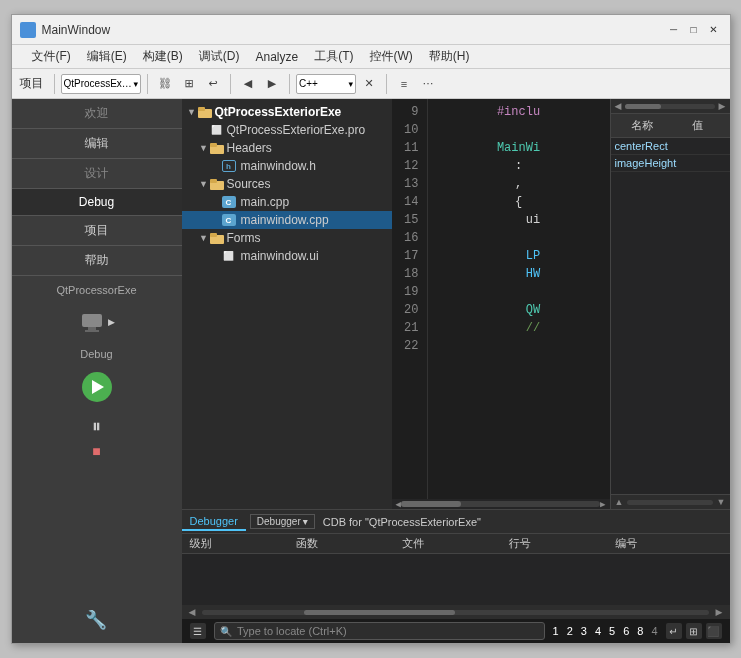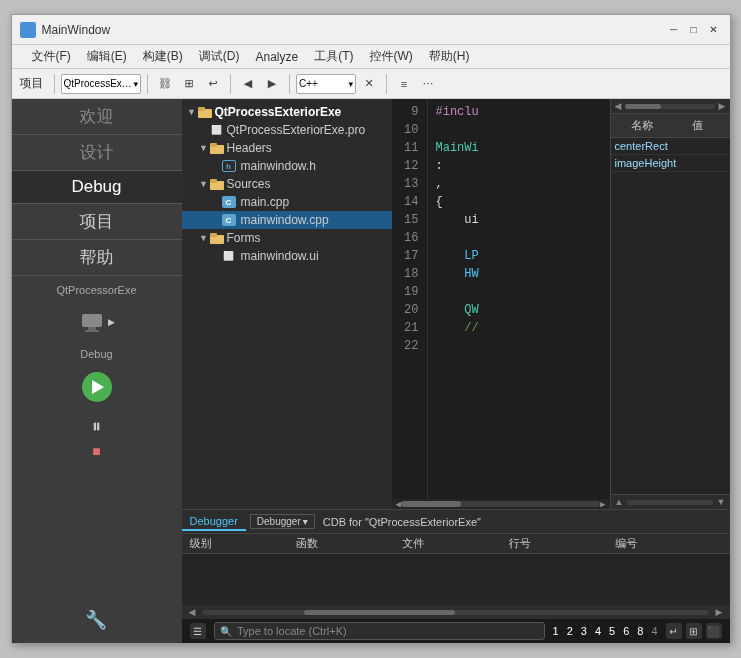--- a/index.html
+++ b/index.html
@@ -124,21 +124,21 @@
     .left-sidebar {
       width: 170px;
       background: #3c3c3c;
       display: flex;
       flex-direction: column;
       flex-shrink: 0;
     }
     .sidebar-tab {
       padding: 6px 16px;
       color: #ccc;
-      font-size: 17px;
+      font-size: 12px;
       cursor: pointer;
       text-align: center;
       border-bottom: 1px solid #555;
     }
     .sidebar-tab.active {
       background: #2d2d2d;
       color: #fff;
     }
     .sidebar-tab.dim {
       color: #888;
@@ -275,21 +275,21 @@
       border-right: 1px solid #333;
       min-width: 36px;
       user-select: none;
     }
     .code-content {
       padding: 4px 8px;
       line-height: 18px;
       overflow: hidden;
       flex: 1;
     }
-    .code-line { white-space: nowrap; }
+    .code-line { white-space: nowrap; text-align: center; }
     .kw-cyan { color: #4ec9b0; }
     .kw-green { color: #6a9955; }
     .kw-pink { color: #c586c0; }
     .kw-white { color: #d4d4d4; }
     .code-scrollbar {
       height: 10px;
       background: #252526;
       display: flex;
       align-items: center;
       padding: 0 4px;
@@ -506,20 +506,23 @@
     <div class="toolbar-btn">≡</div>
     <div class="toolbar-btn">⋯</div>
   </div>
 
   <div class="main-area">
 
     <div class="left-sidebar">
       <div class="sidebar-tabs-top">
         <div class="sidebar-tab dim">
           <span>欢迎</span>
+        </div>
+        <div class="sidebar-tab">
+          <span>编辑</span>
         </div>
         <div class="sidebar-tab dim">
           <span>设计</span>
         </div>
         <div class="sidebar-tab active">
           <span>Debug</span>
         </div>
         <div class="sidebar-tab">
           <span>项目</span>
         </div>

